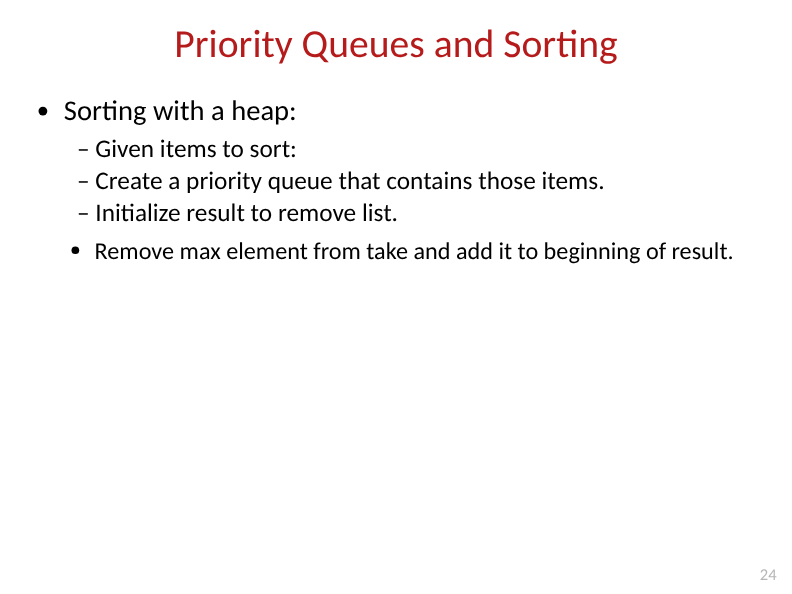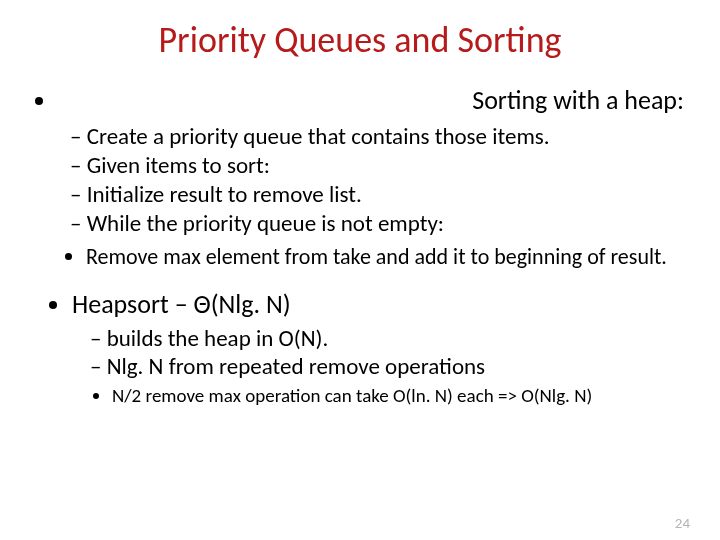--- a/index.html
+++ b/index.html
@@ -26,21 +26,21 @@
     text-align: center;
     margin: 0 0 22px 0;
     letter-spacing: 0px;
   }
   ul.l1 {
     margin: 0;
     padding-left: 22px;
     list-style: disc;
     font-size: 26px;
   }
-  ul.l1 > li { margin-bottom: 4px; text-align: right; }
+  ul.l1 > li { margin-bottom: 4px; }
   ul.l2dash {
     list-style: none;
     padding-left: 34px;
     font-size: 23px;
     margin: 6px 0 6px 0;
   }
   ul.l2dash > li::before {
     content: "– ";
   }
   ul.l2dash > li { margin-bottom: 1px; }
@@ -69,55 +69,42 @@
   ul.l2dashb > li::before { content: "– "; }
   ul.l2dashb.indent { padding-left: 54px; }
   ul.l3dotb {
     list-style: disc;
     padding-left: 76px;
     font-size: 19px;
     margin: 4px 0 0 0;
   }
   .pagenum {
     position: absolute;
-    right: 30px;
+    right: 14px;
     bottom: 8px;
     font-size: 15px;
     color: #b6b6b6;
   }
 </style>
 </head>
 <body>
 
 <div class="slide">
 
   <h1 class="title">Priority Queues and Sorting</h1>
 
   <ul class="l1">
     <li>Sorting with a heap:</li>
   </ul>
 
   <ul class="l2dash">
+    <li>Given items to sort:</li>
     <li>Create a priority queue that contains those items.</li>
-    <li>Given items to sort:</li>
     <li>Initialize result to remove list.</li>
-    <li>While the priority queue is not empty:</li>
   </ul>
 
   <ul class="l3dot">
     <li>Remove max element from take and add it to beginning of result.</li>
   </ul>
 
-  <div class="section2">
-    <ul class="l1b">
-      <li>Heapsort – Θ(Nlg. N)</li>
-    </ul>
-    <ul class="l2dashb indent">
-      <li>builds the heap in O(N).</li>
-      <li>Nlg. N from repeated remove operations</li>
-    </ul>
-    <ul class="l3dotb">
-      <li>N/2 remove max operation can take O(ln. N) each =&gt; O(Nlg. N)</li>
-    </ul>
-  </div>
 
   <div class="pagenum">24</div>
 </div>
 
 </body></html>

